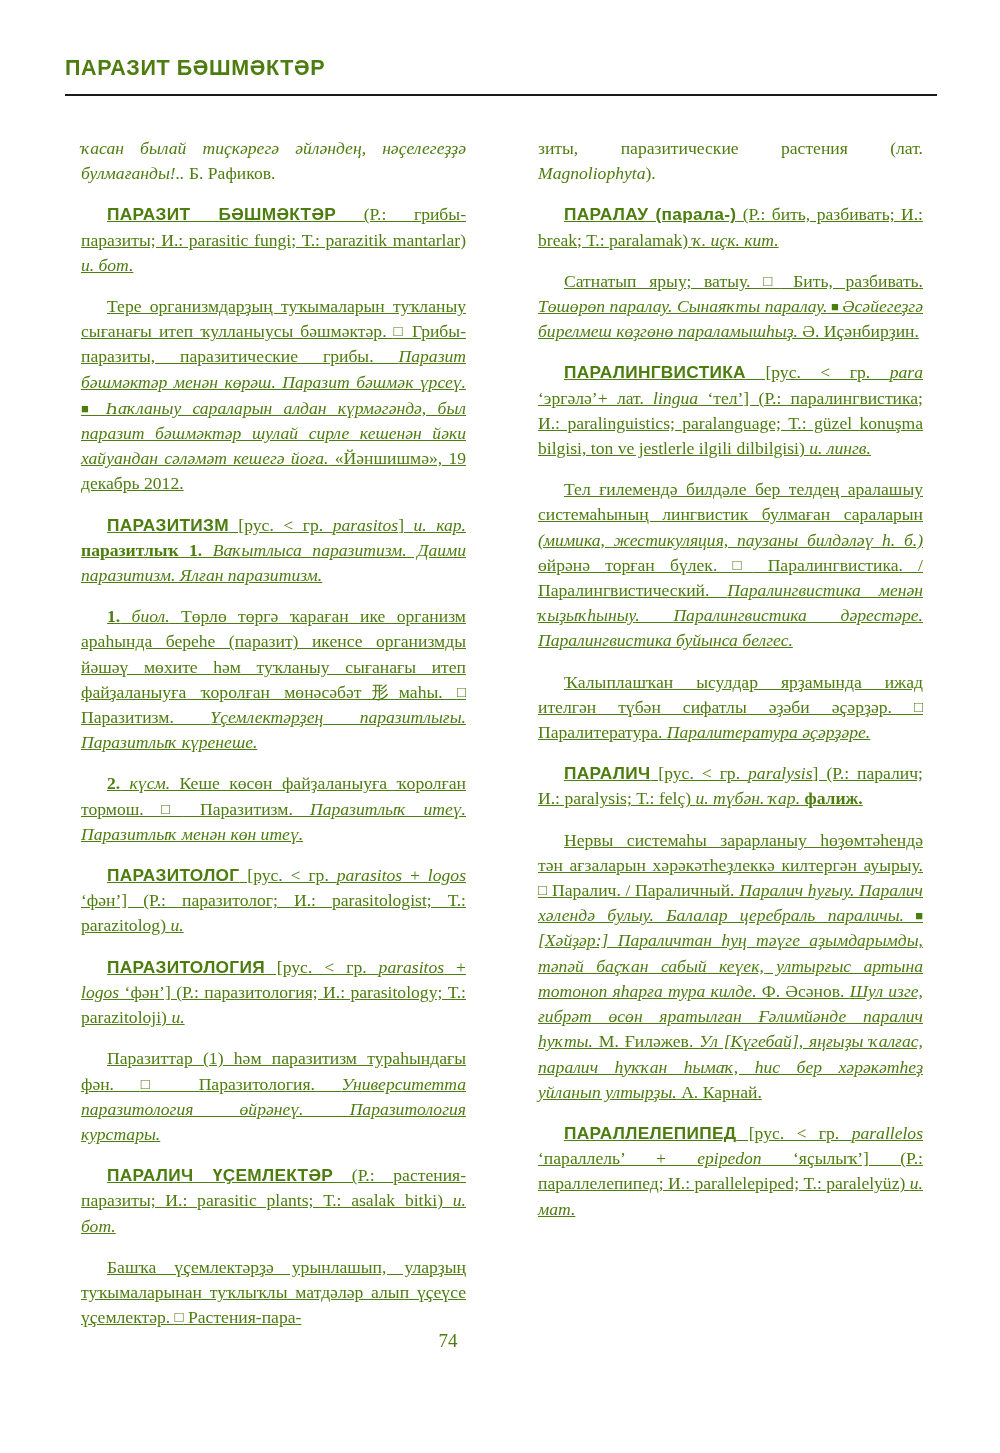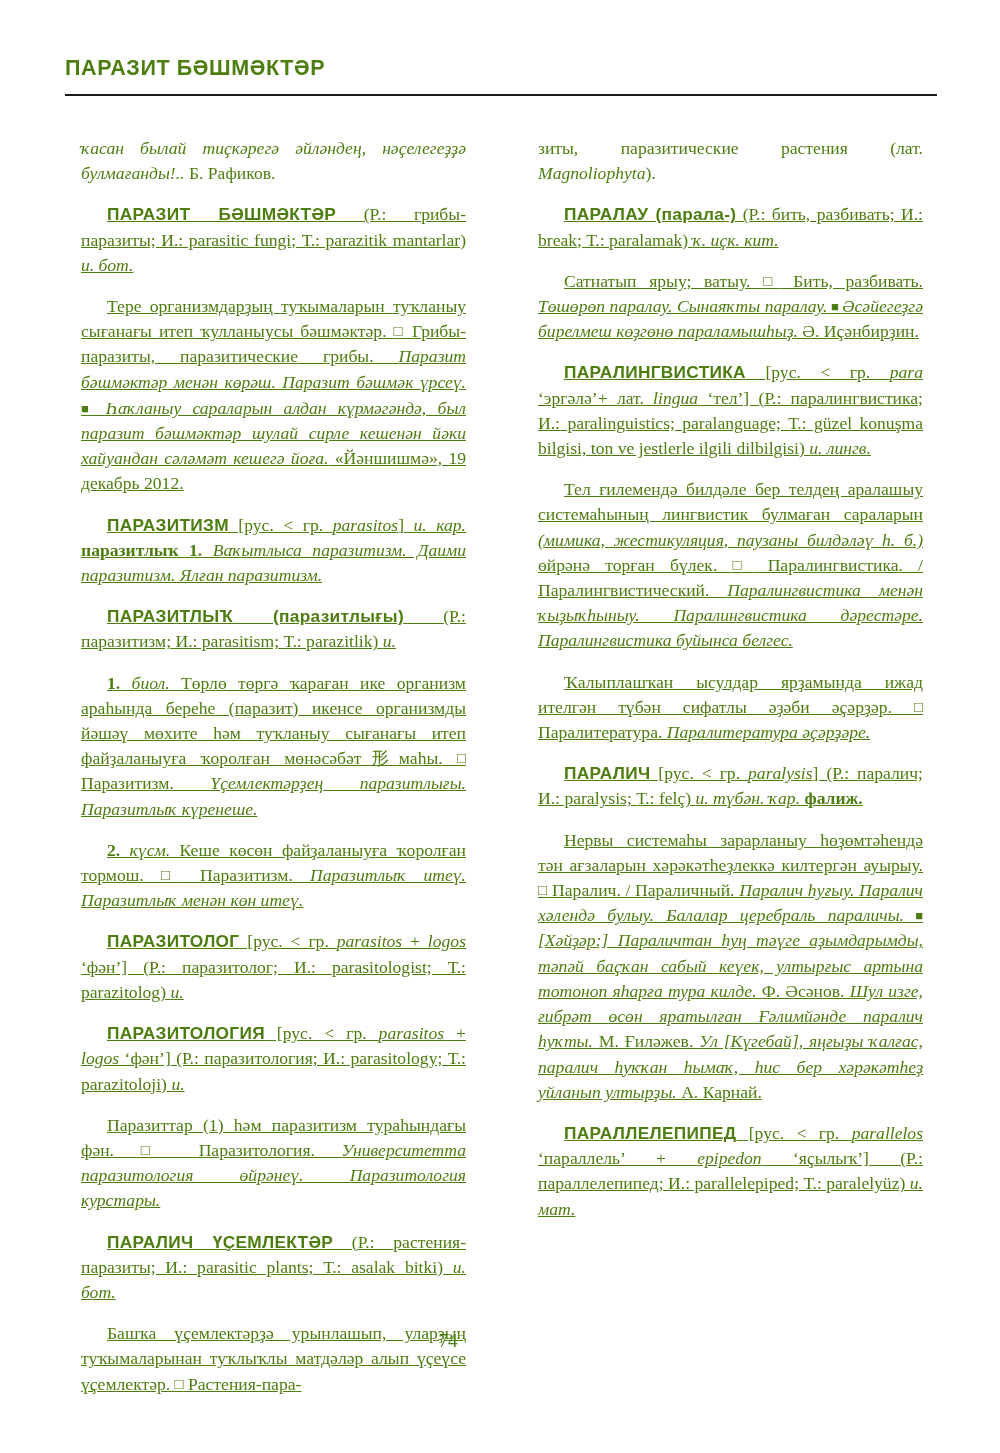--- a/index.html
+++ b/index.html
@@ -99,21 +99,20 @@
   <div class="running-head">ПАРАЗИТ  БӘШМӘКТӘР</div>
 
   <div class="head-rule"></div>
 
   <div class="columns">
     <div class="col" id="col-left">
         <p class="p-cont"><span class="it">ҡасан былай тиҫкәрегә әйләндең, нәҫелегеҙҙә булмағанды!..</span><span> Б. Рафиков.</span></p>
         <p class="p-ind"><span class="hw">ПАРАЗИТ БӘШМӘКТӘР</span><span> (Р.: грибы-паразиты; И.: parasitic fungi; Т.: parazitik mantarlar) </span><span class="it">и. бот.</span></p>
         <p class="p-ind"><span>Тере организмдарҙың туҡымаларын туҡланыу сығанағы итеп ҡулланыусы бәшмәктәр. </span><span class="sq-open">□</span><span> Грибы-паразиты, паразитические грибы. </span><span class="it">Паразит бәшмәктәр менән көрәш. Паразит бәшмәк үрсеү.</span><span class="sq-fill"> ■ </span><span class="it">Һаҡланыу сараларын алдан күрмәгәндә, был паразит бәшмәктәр шулай сирле кешенән йәки хайуандан сәләмәт кешегә йоға.</span><span> «Йәншишмә», 19 декабрь 2012.</span></p>
         <p class="p-ind"><span class="hw">ПАРАЗИТИЗМ</span><span> [рус. &lt; гр. </span><span class="it">parasitos</span><span>] </span><span class="it">и. кар.</span><span class="bold"> паразитлыҡ 1.</span><span class="it"> Ваҡытлыса паразитизм. Даими паразитизм. Ялған паразитизм.</span></p>
-        <p class="p-ind"><span class="hw">ПАРАЗИТЛЫҠ (паразитлығы)</span><span> (Р.: паразитизм; И.: parasitism; Т.: parazitlik) </span><span class="it">и.</span></p>
         <p class="p-ind"><span class="bold">1.</span><span class="it"> биол.</span><span> Төрлө төргә ҡараған ике организм араһында береһе (паразит) икенсе организмды йәшәү мөхите һәм туҡланыу сығанағы итеп файҙаланыуға ҡоролған мөнәсәбәт形маһы. </span><span class="sq-open">□</span><span> Паразитизм. </span><span class="it">Үҫемлектәрҙең паразитлығы. Паразитлыҡ күренеше.</span></p>
         <p class="p-ind"><span class="bold">2.</span><span class="it"> күсм.</span><span> Кеше көсөн файҙаланыуға ҡоролған тормош. </span><span class="sq-open">□</span><span> Паразитизм. </span><span class="it">Паразитлыҡ итеү. Паразитлыҡ менән көн итеү.</span></p>
         <p class="p-ind"><span class="hw">ПАРАЗИТОЛОГ</span><span> [рус. &lt; гр. </span><span class="it">parasitos</span><span> + </span><span class="it">logos</span><span> ‘фән’] (Р.: паразитолог; И.: parasitologist; Т.: parazitolog) </span><span class="it">и.</span></p>
         <p class="p-ind"><span class="hw">ПАРАЗИТОЛОГИЯ</span><span> [рус. &lt; гр. </span><span class="it">parasitos</span><span> + </span><span class="it">logos</span><span> ‘фән’] (Р.: паразитология; И.: parasitology; Т.: parazitoloji) </span><span class="it">и.</span></p>
         <p class="p-ind"><span>Паразиттар (1) һәм паразитизм тураһындағы фән. </span><span class="sq-open">□</span><span> Паразитология. </span><span class="it">Университетта паразитология өйрәнеү. Паразитология курстары.</span></p>
         <p class="p-ind"><span class="hw">ПАРАЛИЧ ҮҪЕМЛЕКТӘР</span><span> (Р.: растения-паразиты; И.: parasitic plants; Т.: asalak bitki) </span><span class="it">и. бот.</span></p>
         <p class="p-ind"><span>Башҡа үҫемлектәрҙә урынлашып, уларҙың туҡымаларынан туҡлыҡлы матдәләр алып үҫеүсе үҫемлектәр. </span><span class="sq-open">□</span><span> Растения-пара-</span></p>
       </div>
     <div class="col" id="col-right">
         <p class="p-cont"><span>зиты, паразитические растения (лат. </span><span class="it">Magnoliophyta</span><span>).</span></p>

